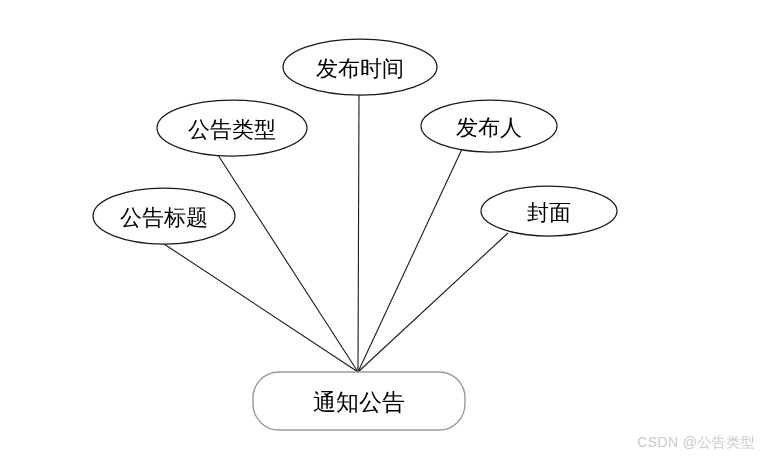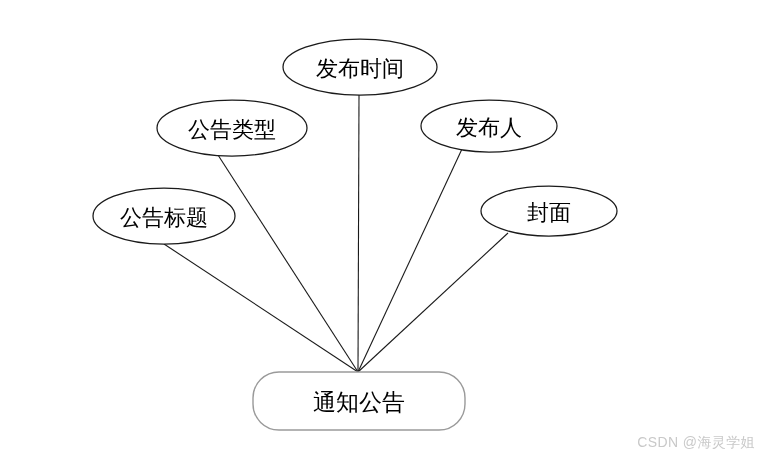--- a/index.html
+++ b/index.html
@@ -105,15 +105,15 @@
       <text class="node-label attribute-label" x="549" y="212">封面</text>
     </g>
 
     <g>
       <rect class="entity-rect" x="253" y="372" width="212" height="58" rx="26" ry="26"></rect>
       <text class="node-label entity-label" x="359" y="402">通知公告</text>
     </g>
 
   </svg>
 
-  <div id="watermark">CSDN @海灵学姐</div>
+  <div id="watermark">CSDN @公告类型</div>
 
 </div>
 
 </body></html>

